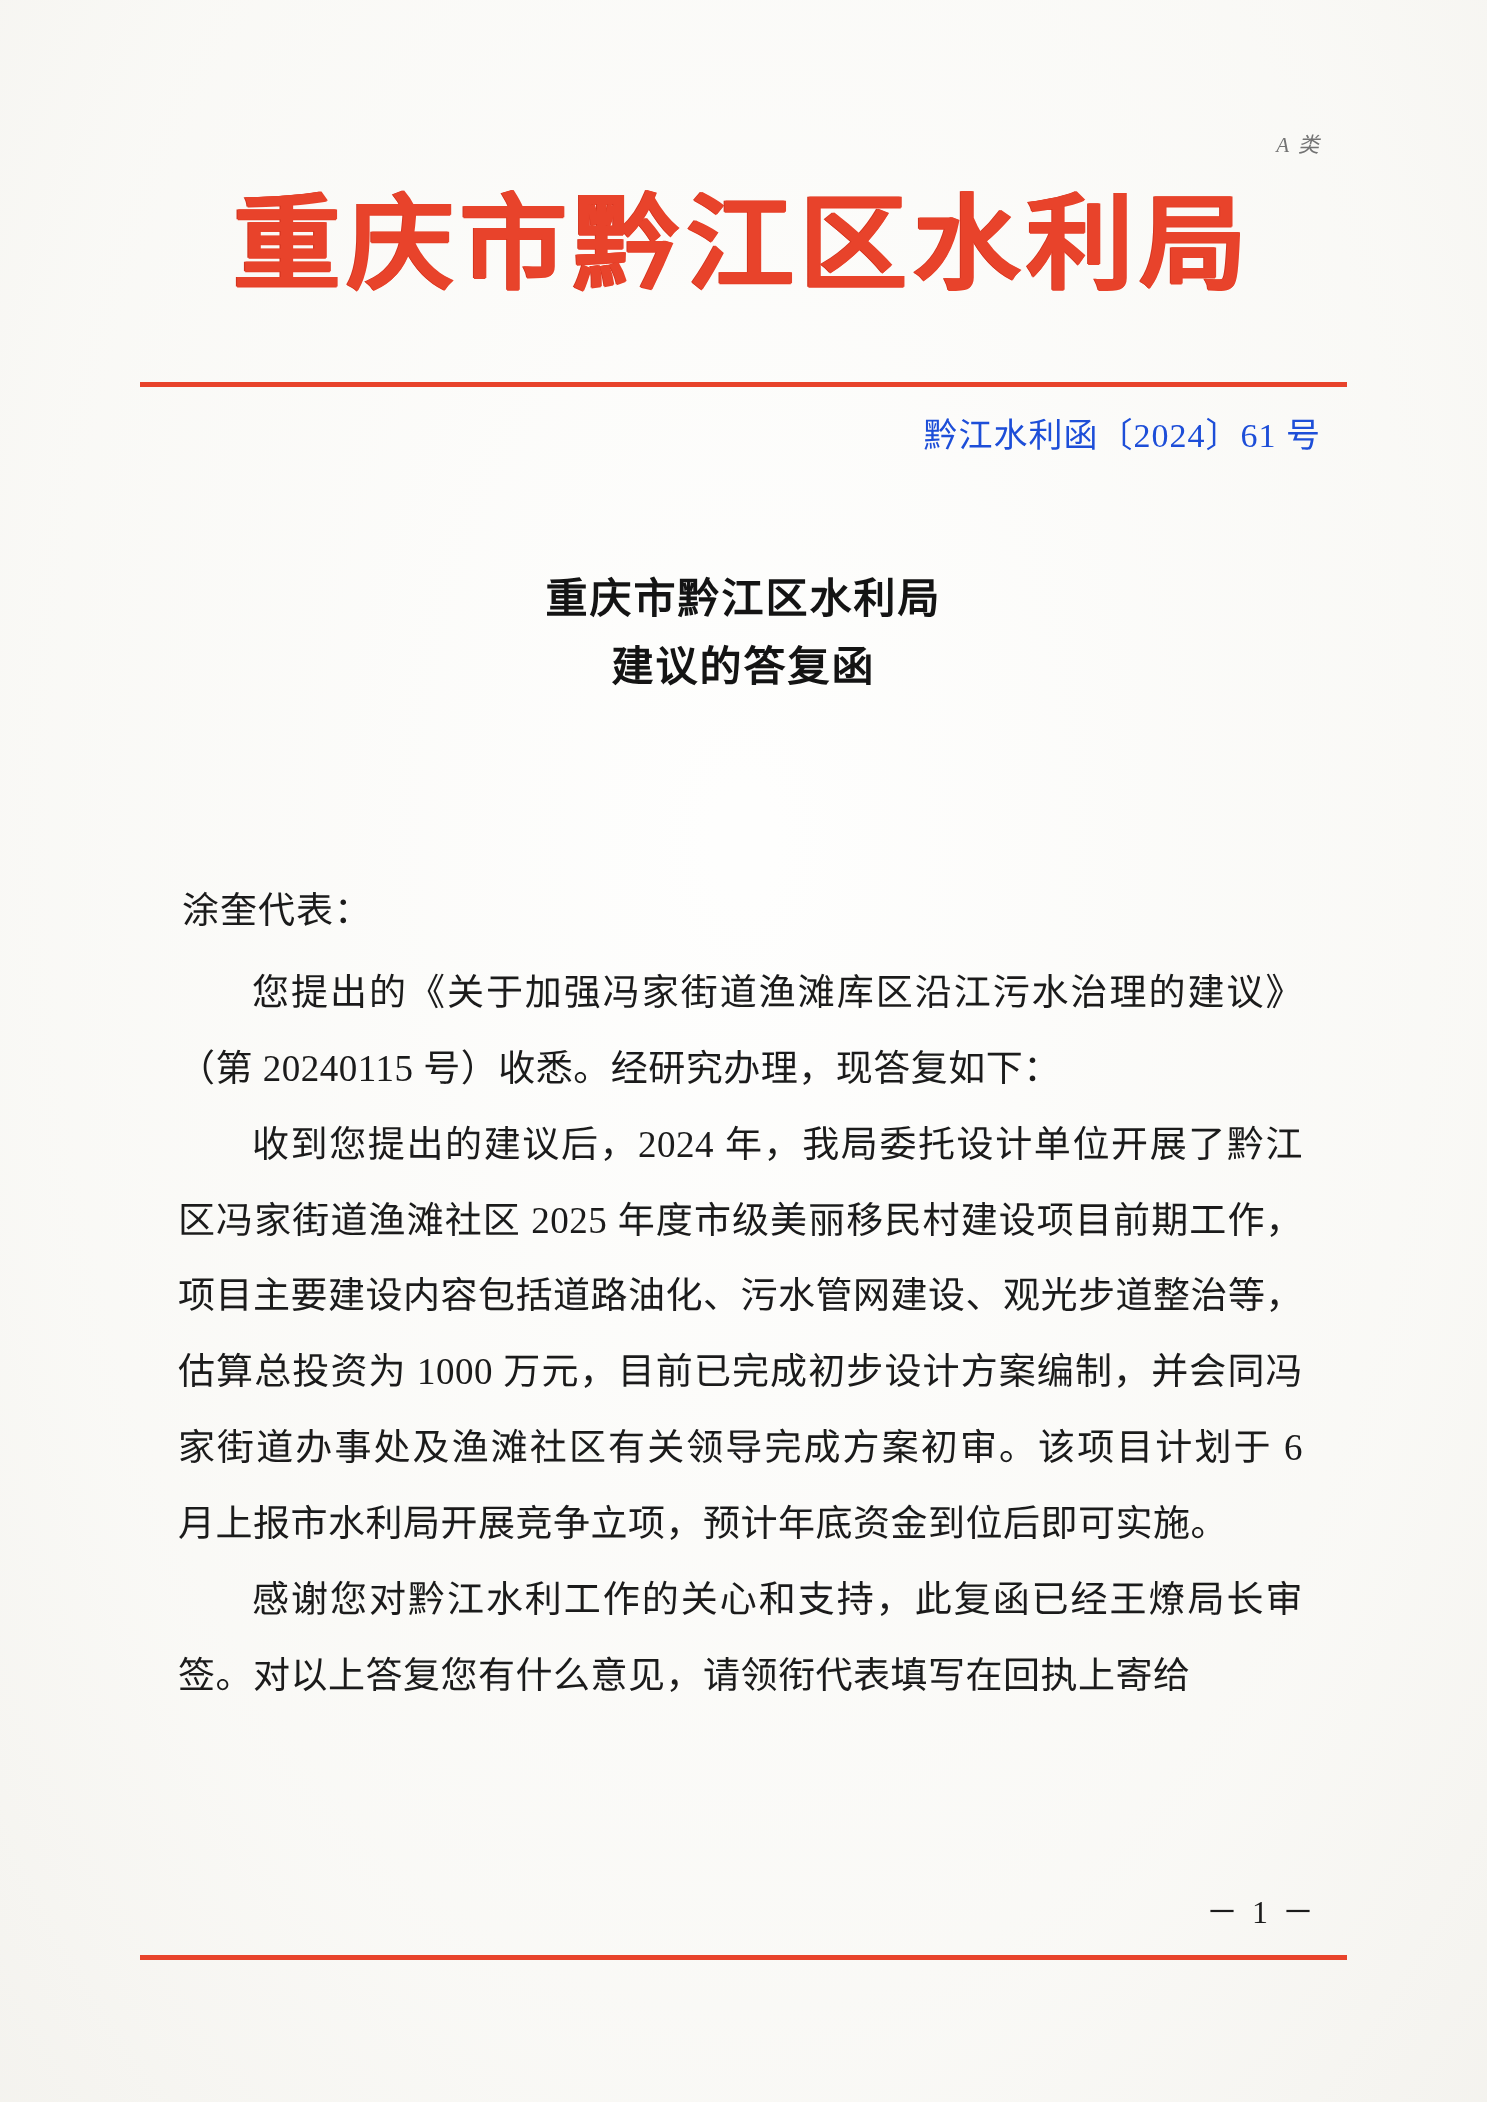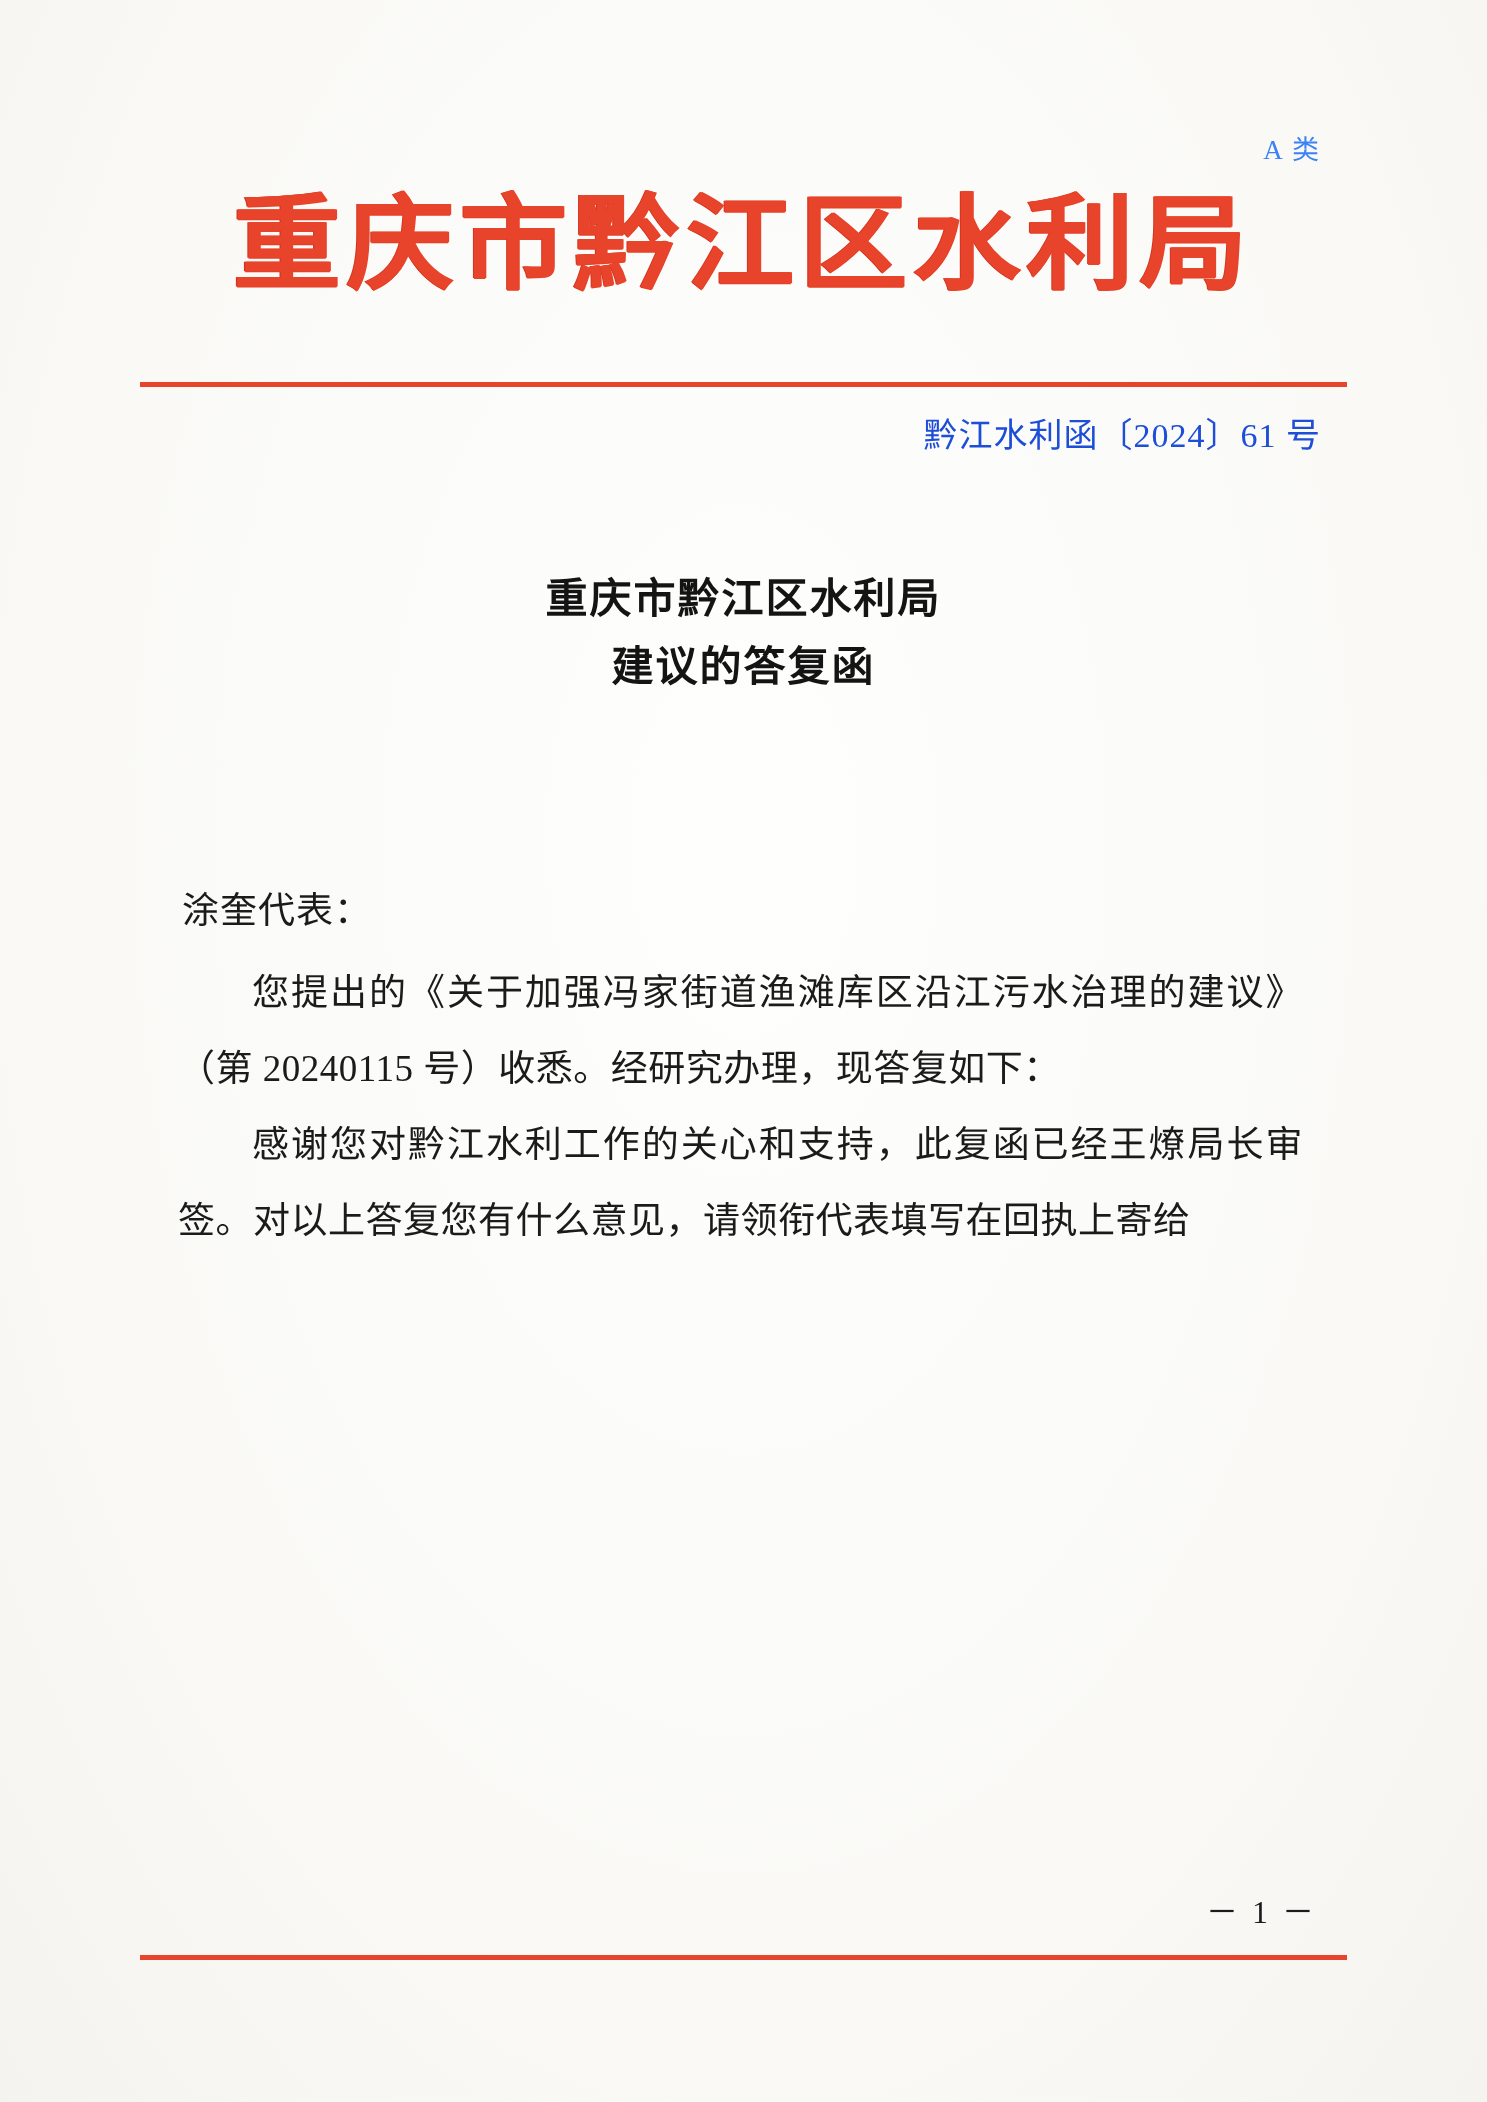--- a/index.html
+++ b/index.html
@@ -25,24 +25,25 @@
     position: absolute;
     inset: 0;
     background: radial-gradient(ellipse at 50% 40%, rgba(255,255,255,0.6) 0%, rgba(246,245,241,0.55) 70%, rgba(238,236,230,0.6) 100%);
     pointer-events: none;
   }
 
   .doc-class {
     position: absolute;
     top: 128px;
     right: 166px;
-    font-size: 27px;
+    font-size: 21px;
     letter-spacing: 2px;
-    color: #3b82f6;
+    color: #737373;
     font-family: "Liberation Serif", serif;
+    font-style: italic;
   }
 
   .letterhead {
     position: absolute;
     top: 190px;
     left: 0;
     width: 100%;
     text-align: center;
   }
   .letterhead-title {
@@ -143,20 +144,21 @@
 
   <div class="title-block">
     <div>重庆市黔江区水利局</div>
     <div>建议的答复函</div>
   </div>
 
   <div class="salutation">涂奎代表：</div>
 
   <div class="body-text">
     <p>您提出的《关于加强冯家街道渔滩库区沿江污水治理的建议》（第 20240115 号）收悉。经研究办理，现答复如下：</p>
+    <p>收到您提出的建议后，2024 年，我局委托设计单位开展了黔江区冯家街道渔滩社区 2025 年度市级美丽移民村建设项目前期工作，项目主要建设内容包括道路油化、污水管网建设、观光步道整治等，估算总投资为 1000 万元，目前已完成初步设计方案编制，并会同冯家街道办事处及渔滩社区有关领导完成方案初审。该项目计划于 6 月上报市水利局开展竞争立项，预计年底资金到位后即可实施。</p>
     <p>感谢您对黔江水利工作的关心和支持，此复函已经王燎局长审签。对以上答复您有什么意见，请领衔代表填写在回执上寄给</p>
   </div>
 
   <div class="page-number">－ 1 －</div>
 
   <div class="red-rule bottom"></div>
 
 </div>
 
 </body></html>

